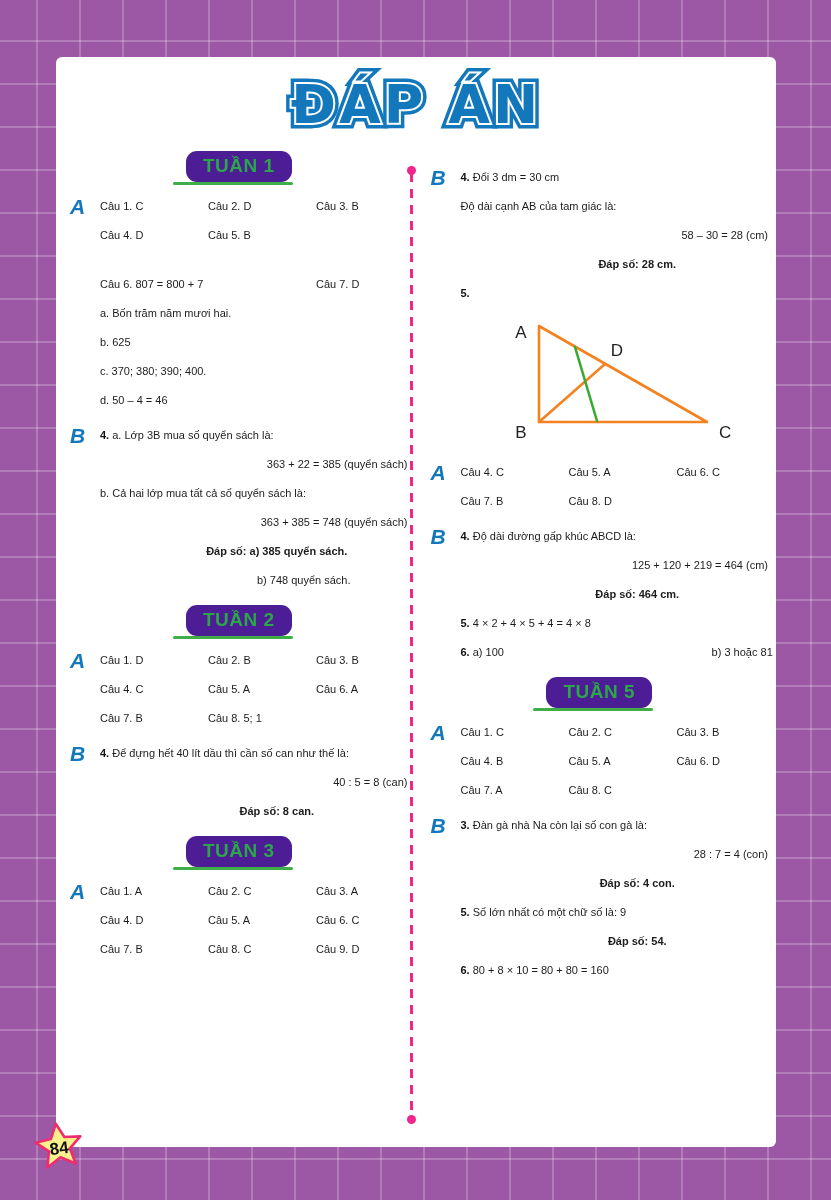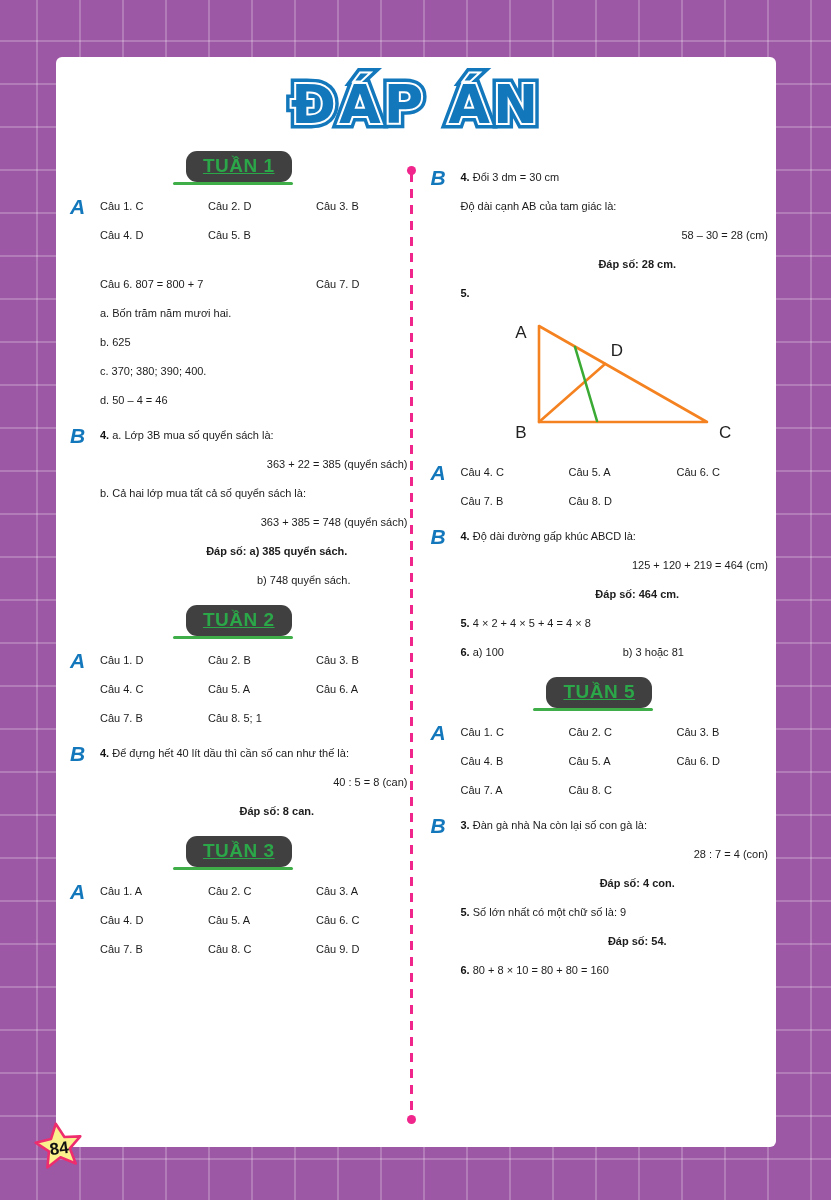--- a/index.html
+++ b/index.html
@@ -39,24 +39,23 @@
   }
   .divider::before,.divider::after{
     content:"";position:absolute;left:-3px;width:9px;height:9px;
     background:#F0268C;border-radius:50%;
   }
   .divider::before{top:-7px;}
   .divider::after{bottom:-6px;}
   
   .badge-wrap{text-align:center;margin:10px 0 10px;}
   .badge{
-    position:relative;display:inline-block;background:#404040;color:#2BA648;
+    position:relative;display:inline-block;background:#4c1d95;color:#2BA648;
     font-weight:bold;font-size:19px;padding:4px 17px 5px;border-radius:11px;
     letter-spacing:.5px;
-    text-decoration:underline;
   }
   .badge::after{
     content:"";position:absolute;left:-13px;right:-1px;bottom:-3px;height:3.5px;
     background:#3FAE49;border-radius:2px;
   }
   
   .block{display:flex;margin:0 0 6px;}
   .marker{
     flex:0 0 30px;color:#1377BC;font-weight:bold;font-style:italic;
     font-size:21px;line-height:29px;
@@ -174,21 +173,21 @@
             <div class="line gridrow "><span class="cell">Câu 7. B</span><span class="cell">Câu 8. D</span></div>
           </div>
         </div>
         <div class="block">
           <span class="marker">B</span>
           <div class="rows">
             <div class="line "><b class="num">4.</b> <span class="txt">Độ dài đường gấp khúc ABCD là:</span></div>
             <div class="line center"><span class="txt">125 + 120 + 219 = 464 (cm)</span></div>
             <div class="line dapso"><span class="txt">Đáp số: 464 cm.</span></div>
             <div class="line "><b class="num">5.</b> <span class="txt">4 × 2 + 4 × 5 + 4 = 4 × 8</span></div>
-            <div class="line gridrow "><b class="num">6.</b> <span class="cell" style="min-width: 150px;">a) 100</span><span class="cell" style="min-width: 150px;">b) 3 hoặc 81</span></div>
+            <div class="line gridrow "><b class="num">6.</b> <span class="cell" style="min-width: 150px;">a) 100</span><span class="cell" style="min-width: 150px; text-align: right;">b) 3 hoặc 81</span></div>
           </div>
         </div>
         <div class="badge-wrap"><span class="badge">TUẦN 5</span></div>
         <div class="block">
           <span class="marker">A</span>
           <div class="rows">
             <div class="line gridrow "><span class="cell">Câu 1. C</span><span class="cell">Câu 2. C</span><span class="cell">Câu 3. B</span></div>
             <div class="line gridrow "><span class="cell">Câu 4. B</span><span class="cell">Câu 5. A</span><span class="cell">Câu 6. D</span></div>
             <div class="line gridrow "><span class="cell">Câu 7. A</span><span class="cell">Câu 8. C</span></div>
           </div>

